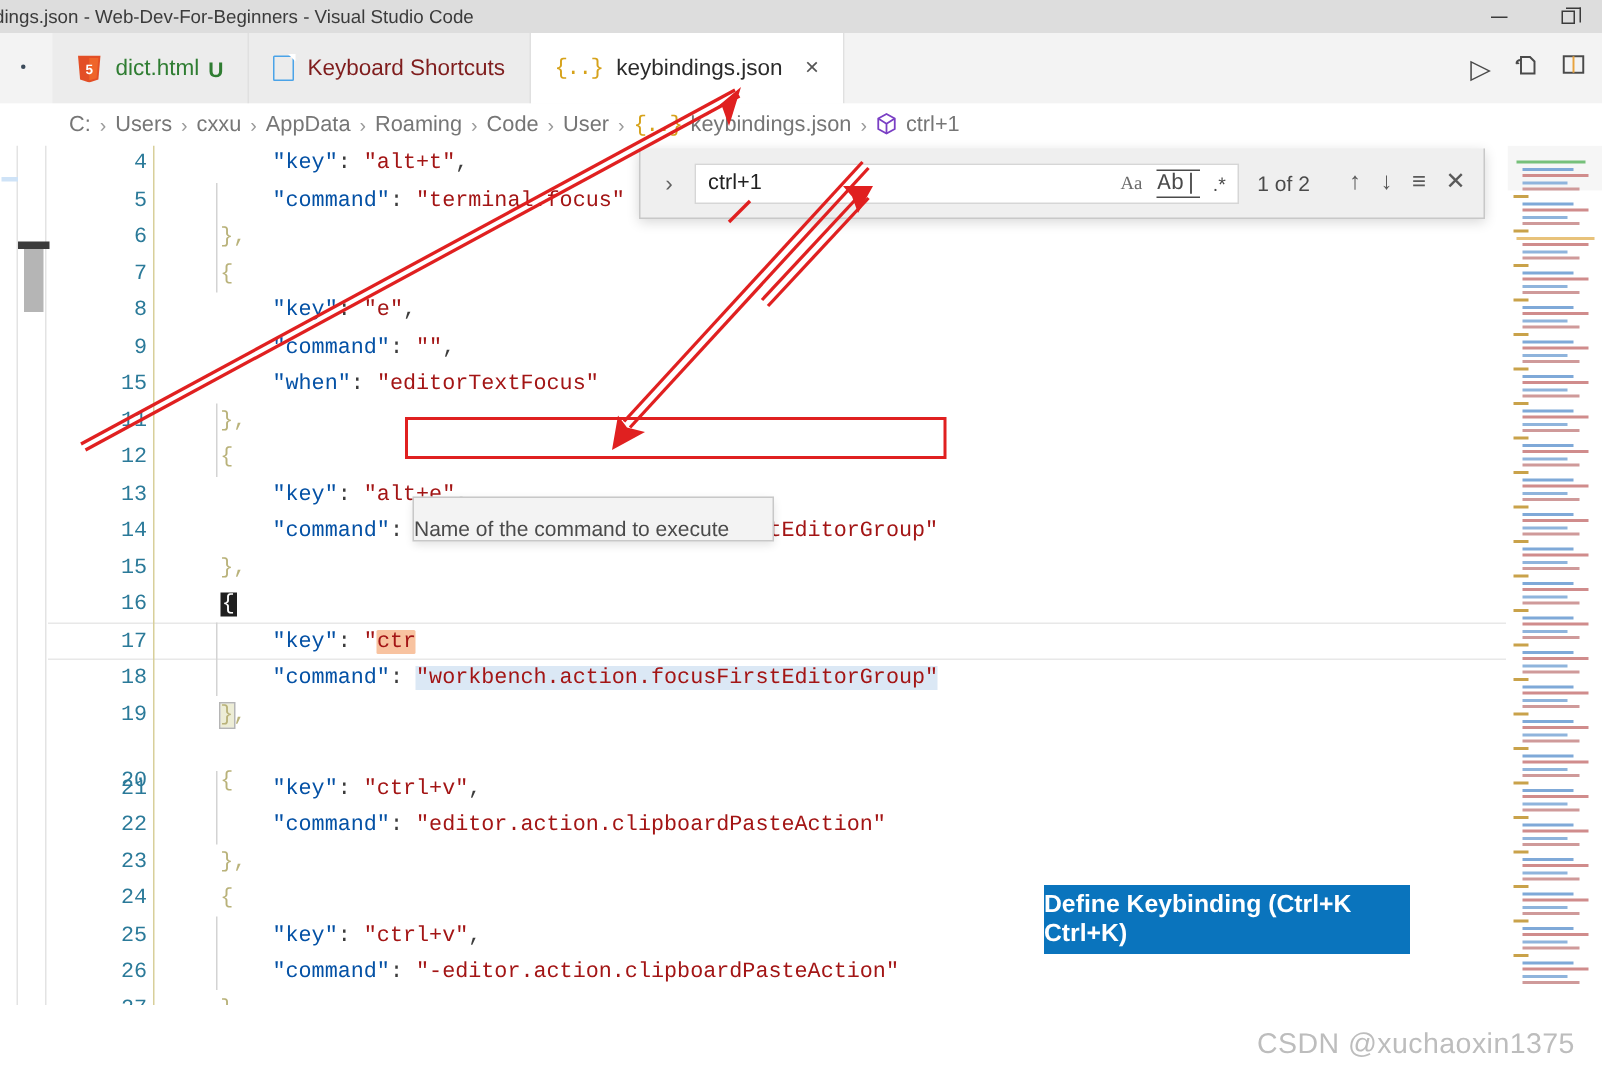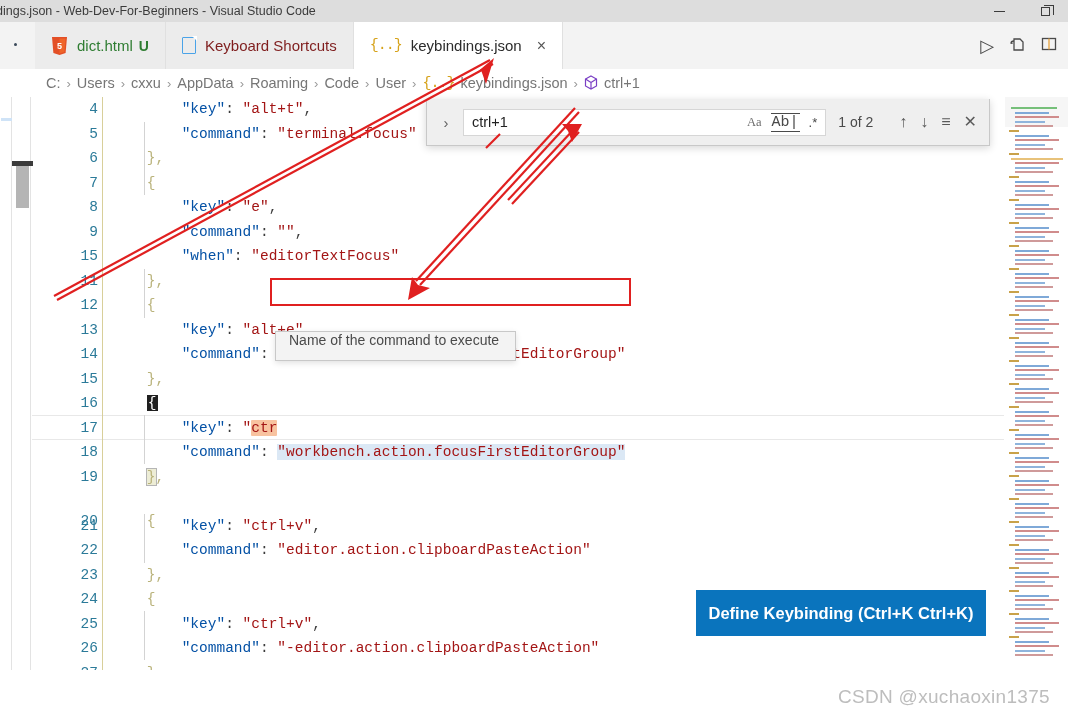--- a/index.html
+++ b/index.html
@@ -122,33 +122,33 @@
      padding:0 1px; font-family:Liberation Mono, monospace; }
   .fopt-regex { font-size:13px; color:#4a4a4a; }
   .find-count { font-size:14px; color:#4a4a4a; padding:0 6px; white-space:nowrap; }
   .find-actions { display:flex; align-items:center; gap:13px; padding-left:14px; padding-right:4px; }
   .fact { font-size:16px; color:#5a5a5a; line-height:1; }
 
   
   .tooltip {
     position:absolute; left:275px; top:331px; width:241px; height:30px;
     background:#f3f3f3; border:1px solid #c8c8c8; box-shadow:0 2px 6px rgba(0,0,0,0.12);
-    display:flex; align-items:flex-start; padding-left:13px;
+    display:flex; align-items:flex-end; 
     font-size:14px; color:#4a4a4a; z-index:25;
   }
 
   
   .redbox {
     position:absolute; left:270px; top:278px; width:361px; height:28px;
     border:2.2px solid #e02020; z-index:20;
   }
 
   
   .define-btn {
-    position:absolute; left:696px; top:590px; width:290px; height:46px;
+    position:absolute; left:696px; top:590px; width:244px; height:46px;
     background:#0a74bd; color:#fff; font-size:16.5px; font-weight:700;
     display:flex; align-items:center; justify-content:center; z-index:22;
   }
 
   
   .panelbar {
     position:absolute; left:0; top:670px; width:1068px; height:50px;
     background:#ffffff; border-top:1px solid #e0e0e0;
   }
   .panel-icons { position:absolute; right:8px; top:8px; display:flex; align-items:center; gap:16px; color:#555; }

